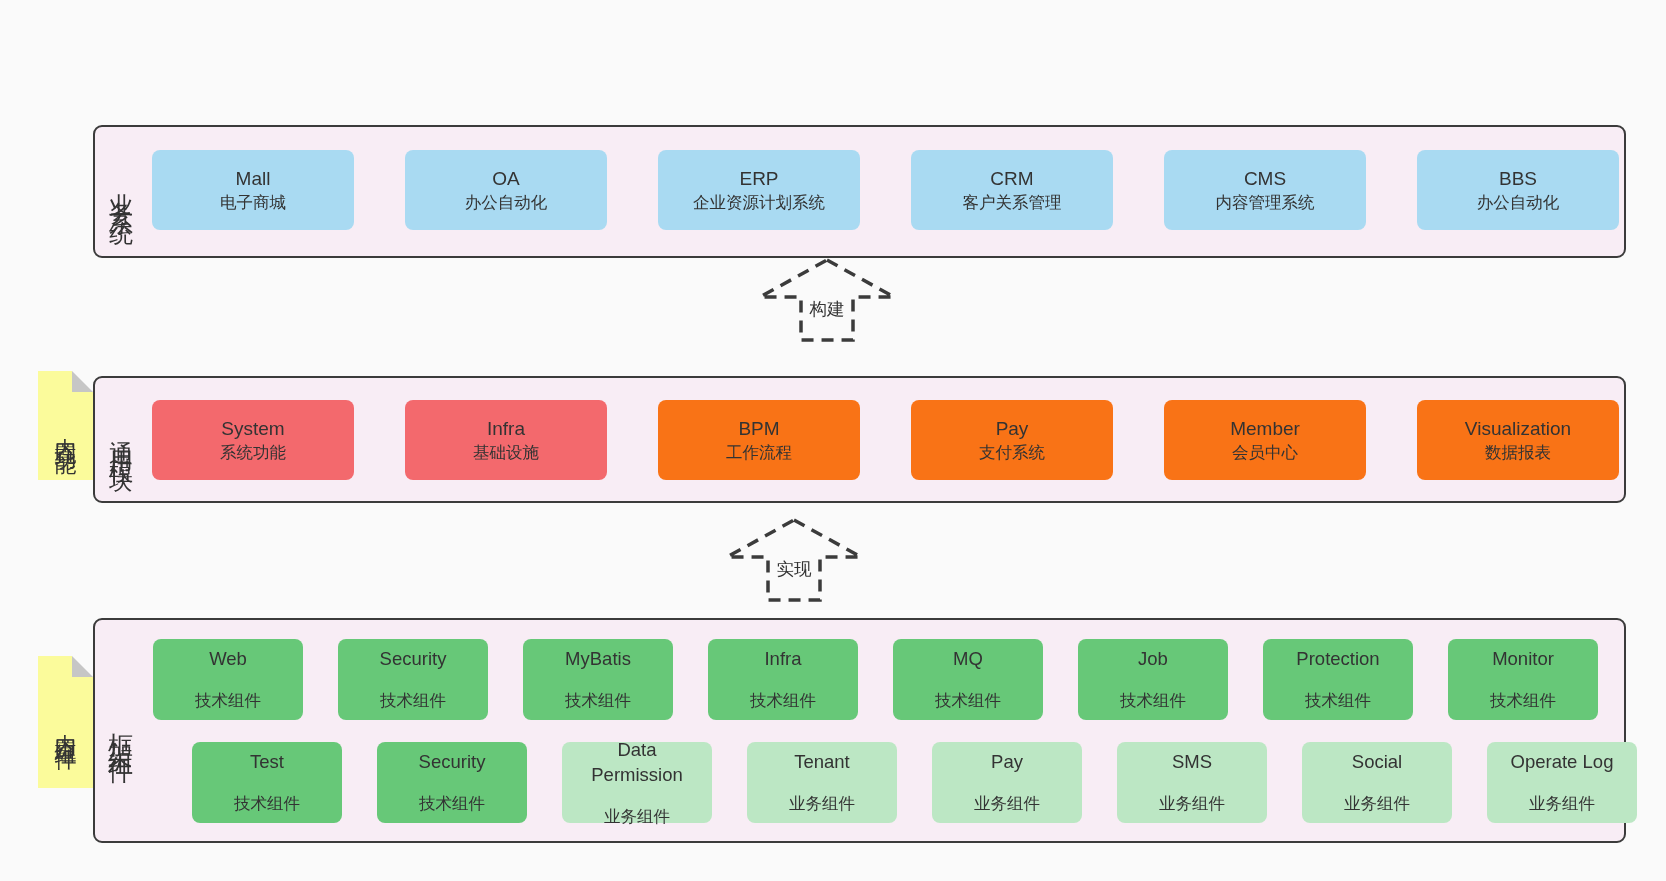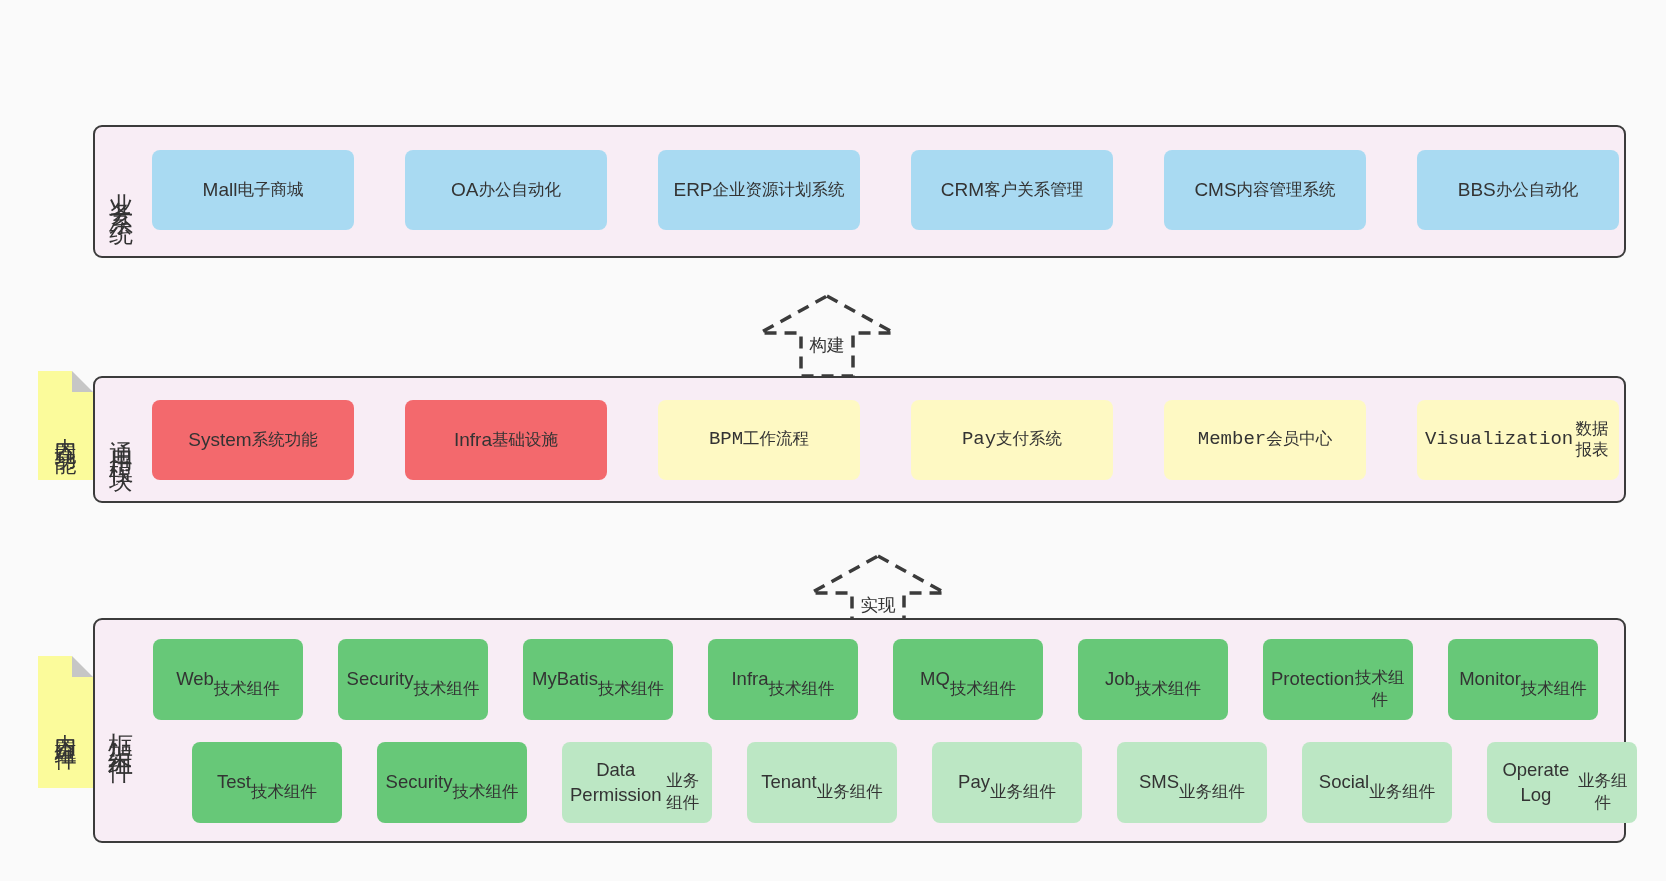--- a/index.html
+++ b/index.html
@@ -40,36 +40,36 @@
   .row6 { left:57px; gap:51px; }
   #layer-business  .row6 { top:23px; }
   #layer-modules   .row6 { top:22px; }
   .row8 { left:58px; gap:35px; }
   .row8.r1 { top:19px; }
   .row8.r2 { top:122px;padding-left:39px; }
 
   .box {
     border-radius:8px;
     display:flex;
-    flex-direction:row;
+    flex-direction:column;
     justify-content:center;
     align-items:center;
     text-align:center;
     padding:0 8px;
   }
   .box6 { width:202px; height:80px; }
   .box8 { width:150px; height:81px; }
   .box .name { font-size:19px; line-height:1.35; }
   .box .sub  { font-size:16.5px; line-height:1.3; }
   .box8 .name { font-size:18.5px; }
   .box8 .sub  { margin-top:18px; }
 
   .blue        { background:#a9daf2; }
   .red         { background:#f3696d; }
-  .pink        { background:#fef9c3;font-family:Liberation Mono, monospace; }
+  .pink        { background:#f97316; }
   .green-dark  { background:#67c878; }
   .green-light { background:#bce7c4; }
 
   .note {
     position:absolute;
     left:38px;
     width:55px;
     background:linear-gradient(225deg, transparent 15px, #fbfb9b 0);
     display:flex;
     justify-content:center;
@@ -87,23 +87,23 @@
   .note-text {
     writing-mode:vertical-rl;
     text-orientation:upright;
     font-size:22px;
     letter-spacing:5px;
     color:#333;
     white-space:nowrap;
     margin-top:8px;
   }
 
-  .arrow { position:absolute; width:140px; height:88px;margin-top:36px; }
+  .arrow { position:absolute; width:140px; height:88px; }
   #arrow-build     { left:757px; top:256px; }
-  #arrow-implement { left:808px; top:516px; }
+  #arrow-implement { left:724px; top:516px; }
   .arrow svg { position:absolute; left:0; top:0; }
   .arrow-label {
     position:absolute;
     left:50%; top:53px;
     transform:translate(-50%,-50%);
     background:#fafafa;
     font-size:17.5px;
     padding:2px 3px;
     color:#333;
     white-space:nowrap;

